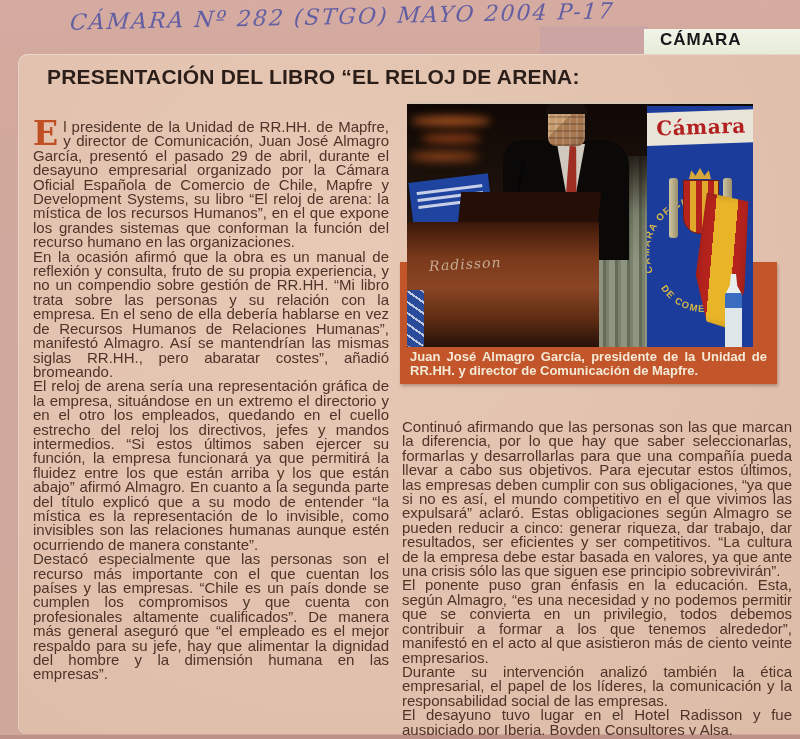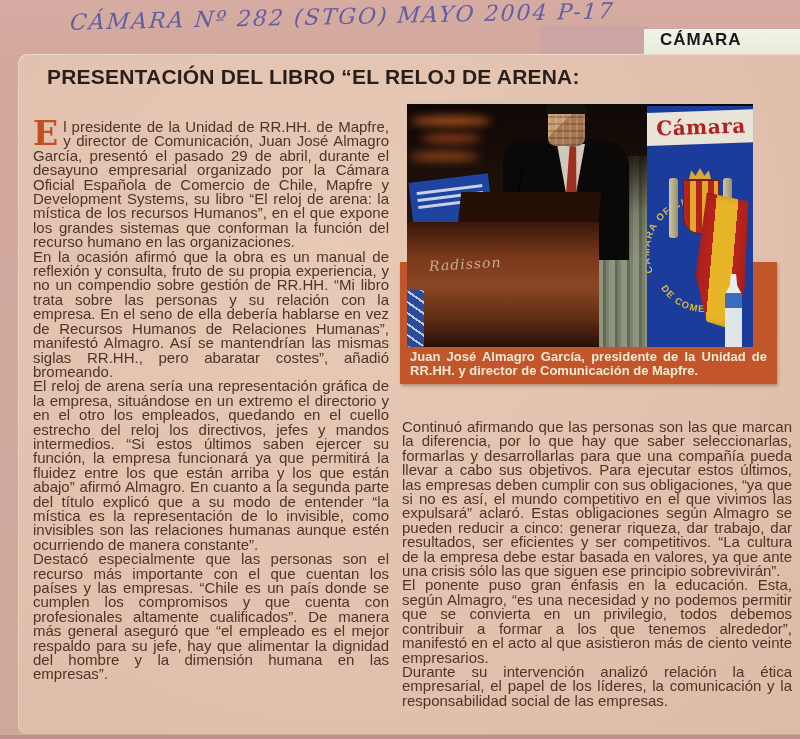--- a/index.html
+++ b/index.html
@@ -135,21 +135,22 @@
     <div class="bodycol col-left">
       <p class="lead">El presidente de la Unidad de RR.HH. de Mapfre, y director de Comunicación, Juan José Almagro García, presentó el pasado 29 de abril, durante el desayuno empresarial organizado por la Cámara Oficial Española de Comercio de Chile, Mapfre y Development Systems, su libro “El reloj de arena: la mística de los recursos Humanos”, en el que expone los grandes sistemas que conforman la función del recurso humano en las organizaciones.</p>
       <p>En la ocasión afirmó que la obra es un manual de reflexión y consulta, fruto de su propia experiencia, y no un compendio sobre gestión de RR.HH. “Mi libro trata sobre las personas y su relación con la empresa. En el seno de ella debería hablarse en vez de Recursos Humanos de Relaciones Humanas”, manifestó Almagro. Así se mantendrían las mismas siglas RR.HH., pero abaratar costes”, añadió bromeando.</p>
       <p>El reloj de arena sería una representación gráfica de la empresa, situándose en un extremo el directorio y en el otro los empleados, quedando en el cuello estrecho del reloj los directivos, jefes y mandos intermedios. “Si estos últimos saben ejercer su función, la empresa funcionará ya que permitirá la fluidez entre los que están arriba y los que están abajo” afirmó Almagro. En cuanto a la segunda parte del título explicó que a su modo de entender “la mística es la representación de lo invisible, como invisibles son las relaciones humanas aunque estén ocurriendo de manera constante”.</p>
       <p>Destacó especialmente que las personas son el recurso más importante con el que cuentan los países y las empresas. “Chile es un país donde se cumplen los compromisos y que cuenta con profesionales altamente cualificados”. De manera más general aseguró que “el empleado es el mejor respaldo para su jefe, hay que alimentar la dignidad del hombre y la dimensión humana en las empresas”.</p>
     </div>
 
     <div class="bodycol col-right">
       <p>Continuó afirmando que las personas son las que marcan la diferencia, por lo que hay que saber seleccionarlas, formarlas y desarrollarlas para que una compañía pueda llevar a cabo sus objetivos. Para ejecutar estos últimos, las empresas deben cumplir con sus obligaciones, “ya que si no es así, el mundo competitivo en el que vivimos las expulsará” aclaró. Estas obligaciones según Almagro se pueden reducir a cinco: generar riqueza, dar trabajo, dar resultados, ser eficientes y ser competitivos. “La cultura de la empresa debe estar basada en valores, ya que ante una crisis sólo las que siguen ese principio sobrevivirán”.</p>
       <p>El ponente puso gran énfasis en la educación. Esta, según Almagro, “es una necesidad y no podemos permitir que se convierta en un privilegio, todos debemos contribuir a formar a los que tenemos alrededor”, manifestó en el acto al que asistieron más de ciento veinte empresarios.</p>
-      <p>Durante su intervención analizó relación la ética empresarial, el papel de los líderes, la comunicación y la responsabilidad social de las empresas.</p>
+      <p>Durante su intervención analizó también la ética empresarial, el papel de los líderes, la comunicación y la responsabilidad social de las empresas.</p>
+      <p>El desayuno tuvo lugar en el Hotel Radisson y fue auspiciado por Iberia, Boyden Consultores y Alsa.</p>
     </div>
 
     <div class="photo-backing">
       <div class="photo-caption">Juan José Almagro García, presidente de la Unidad de RR.HH. y director de Comunicación de Mapfre.</div>
     </div>
 
     <div class="photo">
       <div class="ph ph-topdark"></div>
       <div class="ph ph-glow1"></div>
       <div class="ph ph-glow2"></div>

